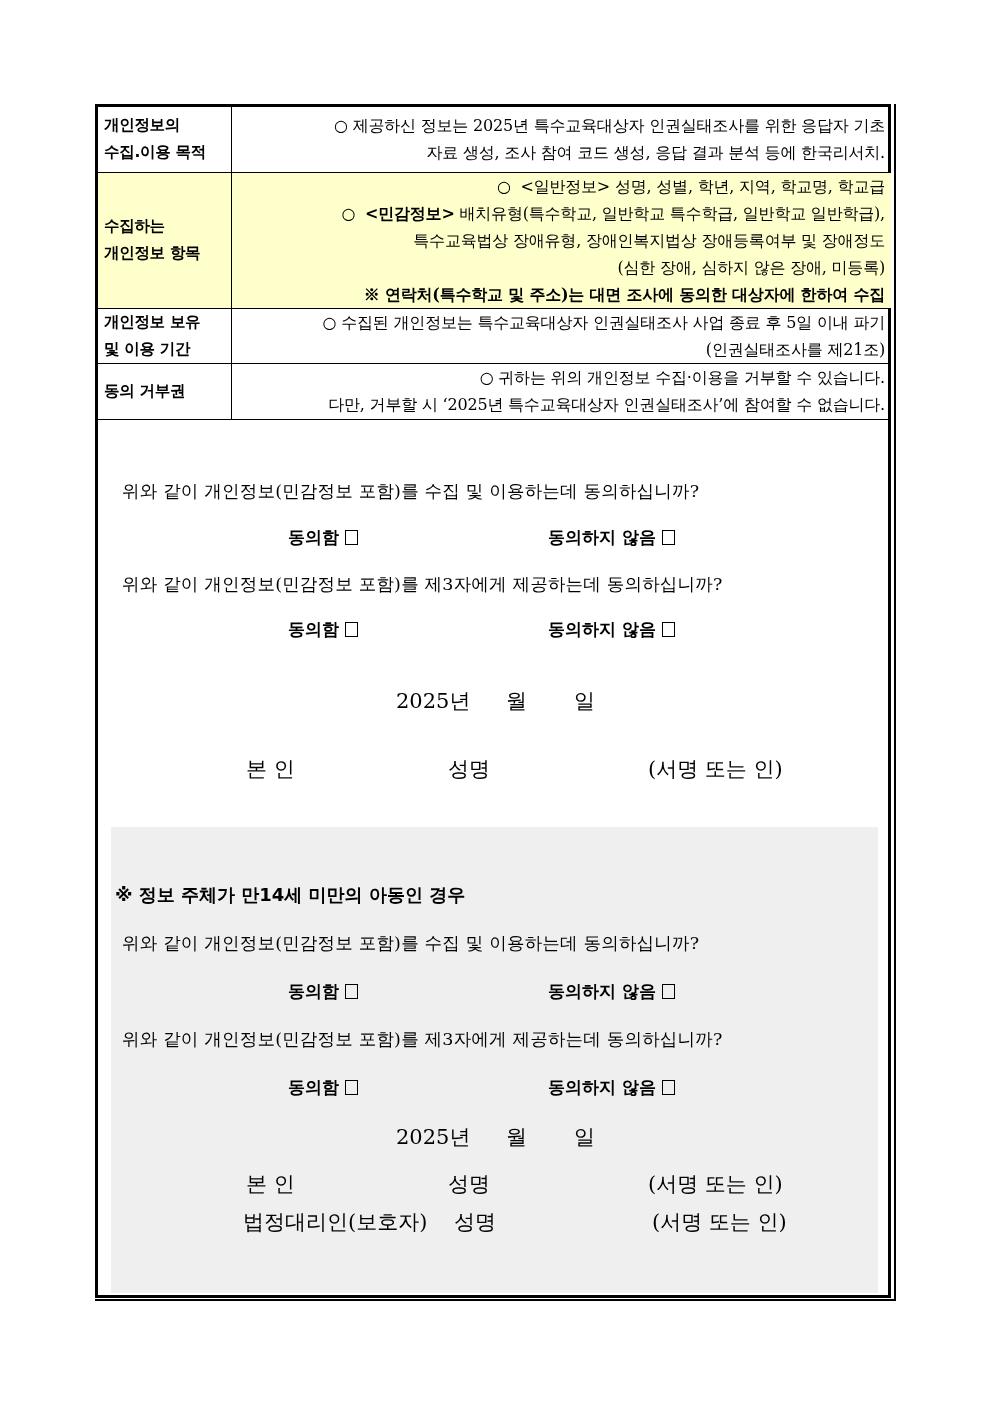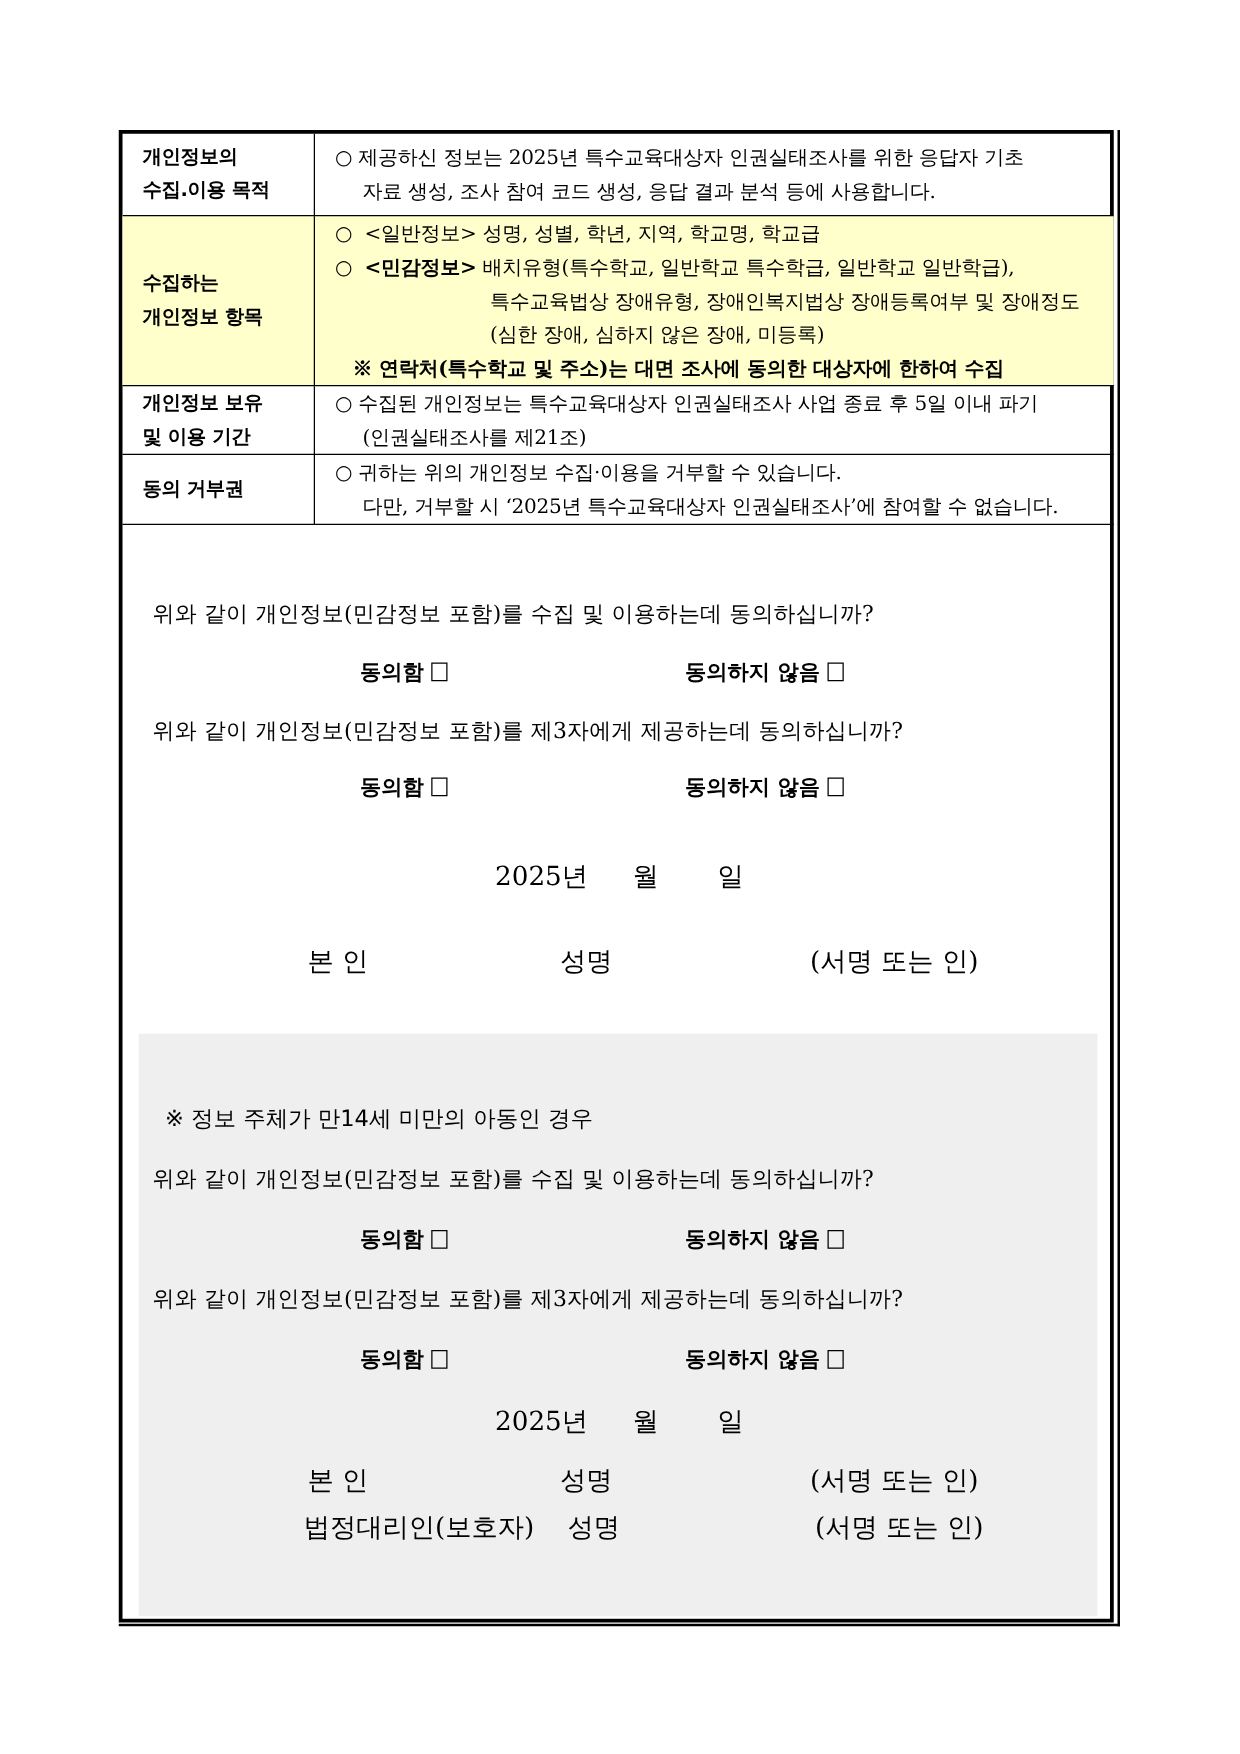--- a/index.html
+++ b/index.html
@@ -15,57 +15,57 @@
     position: absolute; left: 894px; top: 104px; width: 2px; height: 1197px; background: #000;
   }
   .frame-outer-bottom {
     position: absolute; left: 95px; top: 1299px; width: 801px; height: 2px; background: #000;
   }
 
   table.info {
     position: absolute; left: 0; top: 0; width: 793px; border-collapse: collapse;
     font-size: 16px;
   }
-  table.info td { border: 1px solid #000; padding: 0 16px; vertical-align: middle; }
+  table.info td { border: 1px solid #000; padding: 0 6px; vertical-align: middle; }
   table.info tr:first-child td { border-top: none; }
   table.info td:first-child { border-left: none; width: 121px; font-family: "DejaVu Sans", "Liberation Sans", sans-serif; font-weight: bold; font-size: 15.5px; line-height: 27px; letter-spacing: -0.3px; }
   table.info td:last-child { border-right: none; }
   .yellow td { background: #ffffcc; }
-  .line { line-height: 27px; white-space: nowrap; letter-spacing: -0.2px; }
+  .line { line-height: 27px; white-space: nowrap; letter-spacing: -0.2px; text-align: right; }
   .indent { padding-left: 22px; }
   .indent2 { padding-left: 124px; }
   .bold { font-weight: bold; }
   .note { padding-left: 14px; font-weight: bold; }
 
   .q { position: absolute; left: 24px; font-size: 17.5px; letter-spacing: 0.2px; white-space: nowrap; }
   .choice { position: absolute; font-family: "DejaVu Sans", "Liberation Sans", sans-serif; font-weight: bold; font-size: 17px; white-space: nowrap; }
   .box { display: inline-block; width: 13px; height: 15px; border: 1.5px solid #000; vertical-align: -2px; margin-left: 6px; box-sizing: border-box; }
   .plain { position: absolute; font-size: 21px; white-space: nowrap; }
 
   .gray { position: absolute; left: 13px; top: 720px; width: 767px; height: 466px; background: #efefef; }
-  .gray .heading { position: absolute; left: 21px; top: 56px; font-family: "DejaVu Sans", "Liberation Sans", sans-serif; font-weight: normal; font-size: 18px; white-space: nowrap; }
+  .gray .heading { position: absolute; left: 4px; top: 56px; font-family: "DejaVu Sans", "Liberation Sans", sans-serif; font-weight: bold; font-size: 18px; white-space: nowrap; }
   .gray .q { left: 11px; }
 </style>
 </head>
 <body>
 
 <div class="frame-outer-right"></div>
 <div class="frame-outer-bottom"></div>
 
 <div class="frame">
   <table class="info">
     <tbody>
         <tr style="height:65px">
       <td>
         <div>개인정보의</div>
         <div>수집.이용 목적</div>
       </td>
       <td>
         <div class="line">○  제공하신 정보는 2025년 특수교육대상자 인권실태조사를 위한 응답자 기초</div>
-        <div class="line indent">자료 생성, 조사 참여 코드 생성, 응답 결과 분석 등에 사용합니다.</div>
+        <div class="line indent">자료 생성, 조사 참여 코드 생성, 응답 결과 분석 등에 한국리서치.</div>
       </td>
     </tr>
     <tr class="yellow" style="height:134px">
       <td>
         <div>수집하는</div>
         <div>개인정보 항목</div>
       </td>
       <td>
         <div class="line"><span>○</span>&nbsp;&nbsp;<span>&lt;일반정보&gt;</span><span> 성명, 성별, 학년, 지역, 학교명, 학교급</span></div>
         <div class="line"><span>○</span>&nbsp;&nbsp;<span class="bold">&lt;민감정보&gt;</span><span> 배치유형(특수학교, 일반학교 특수학급, 일반학교 일반학급),</span></div>

